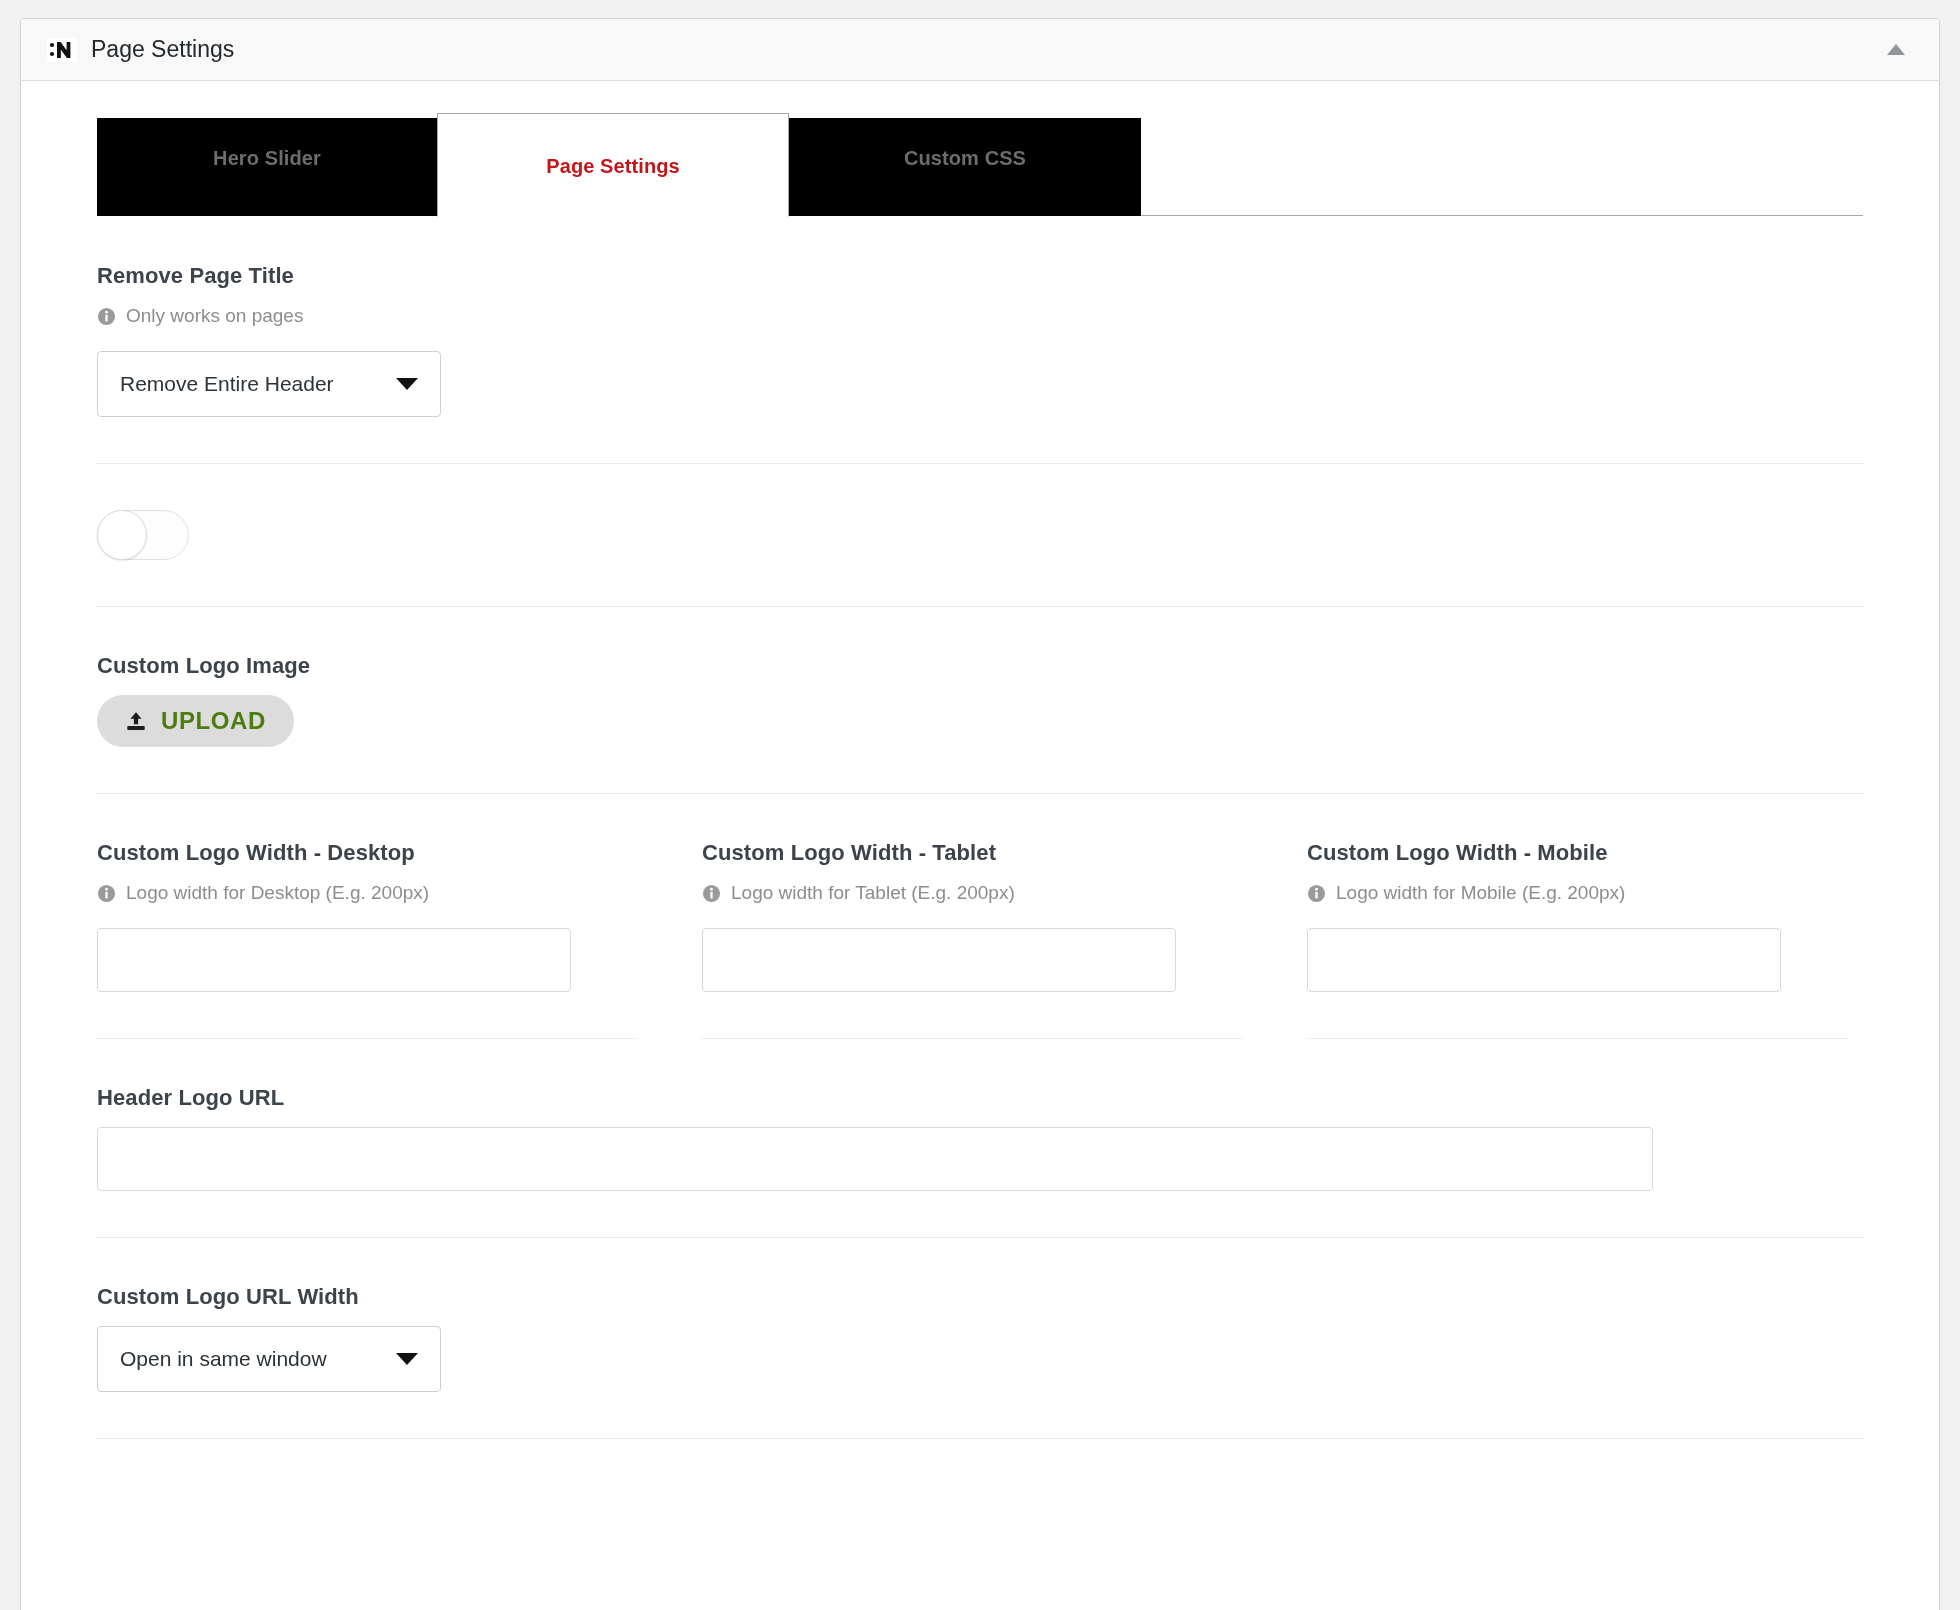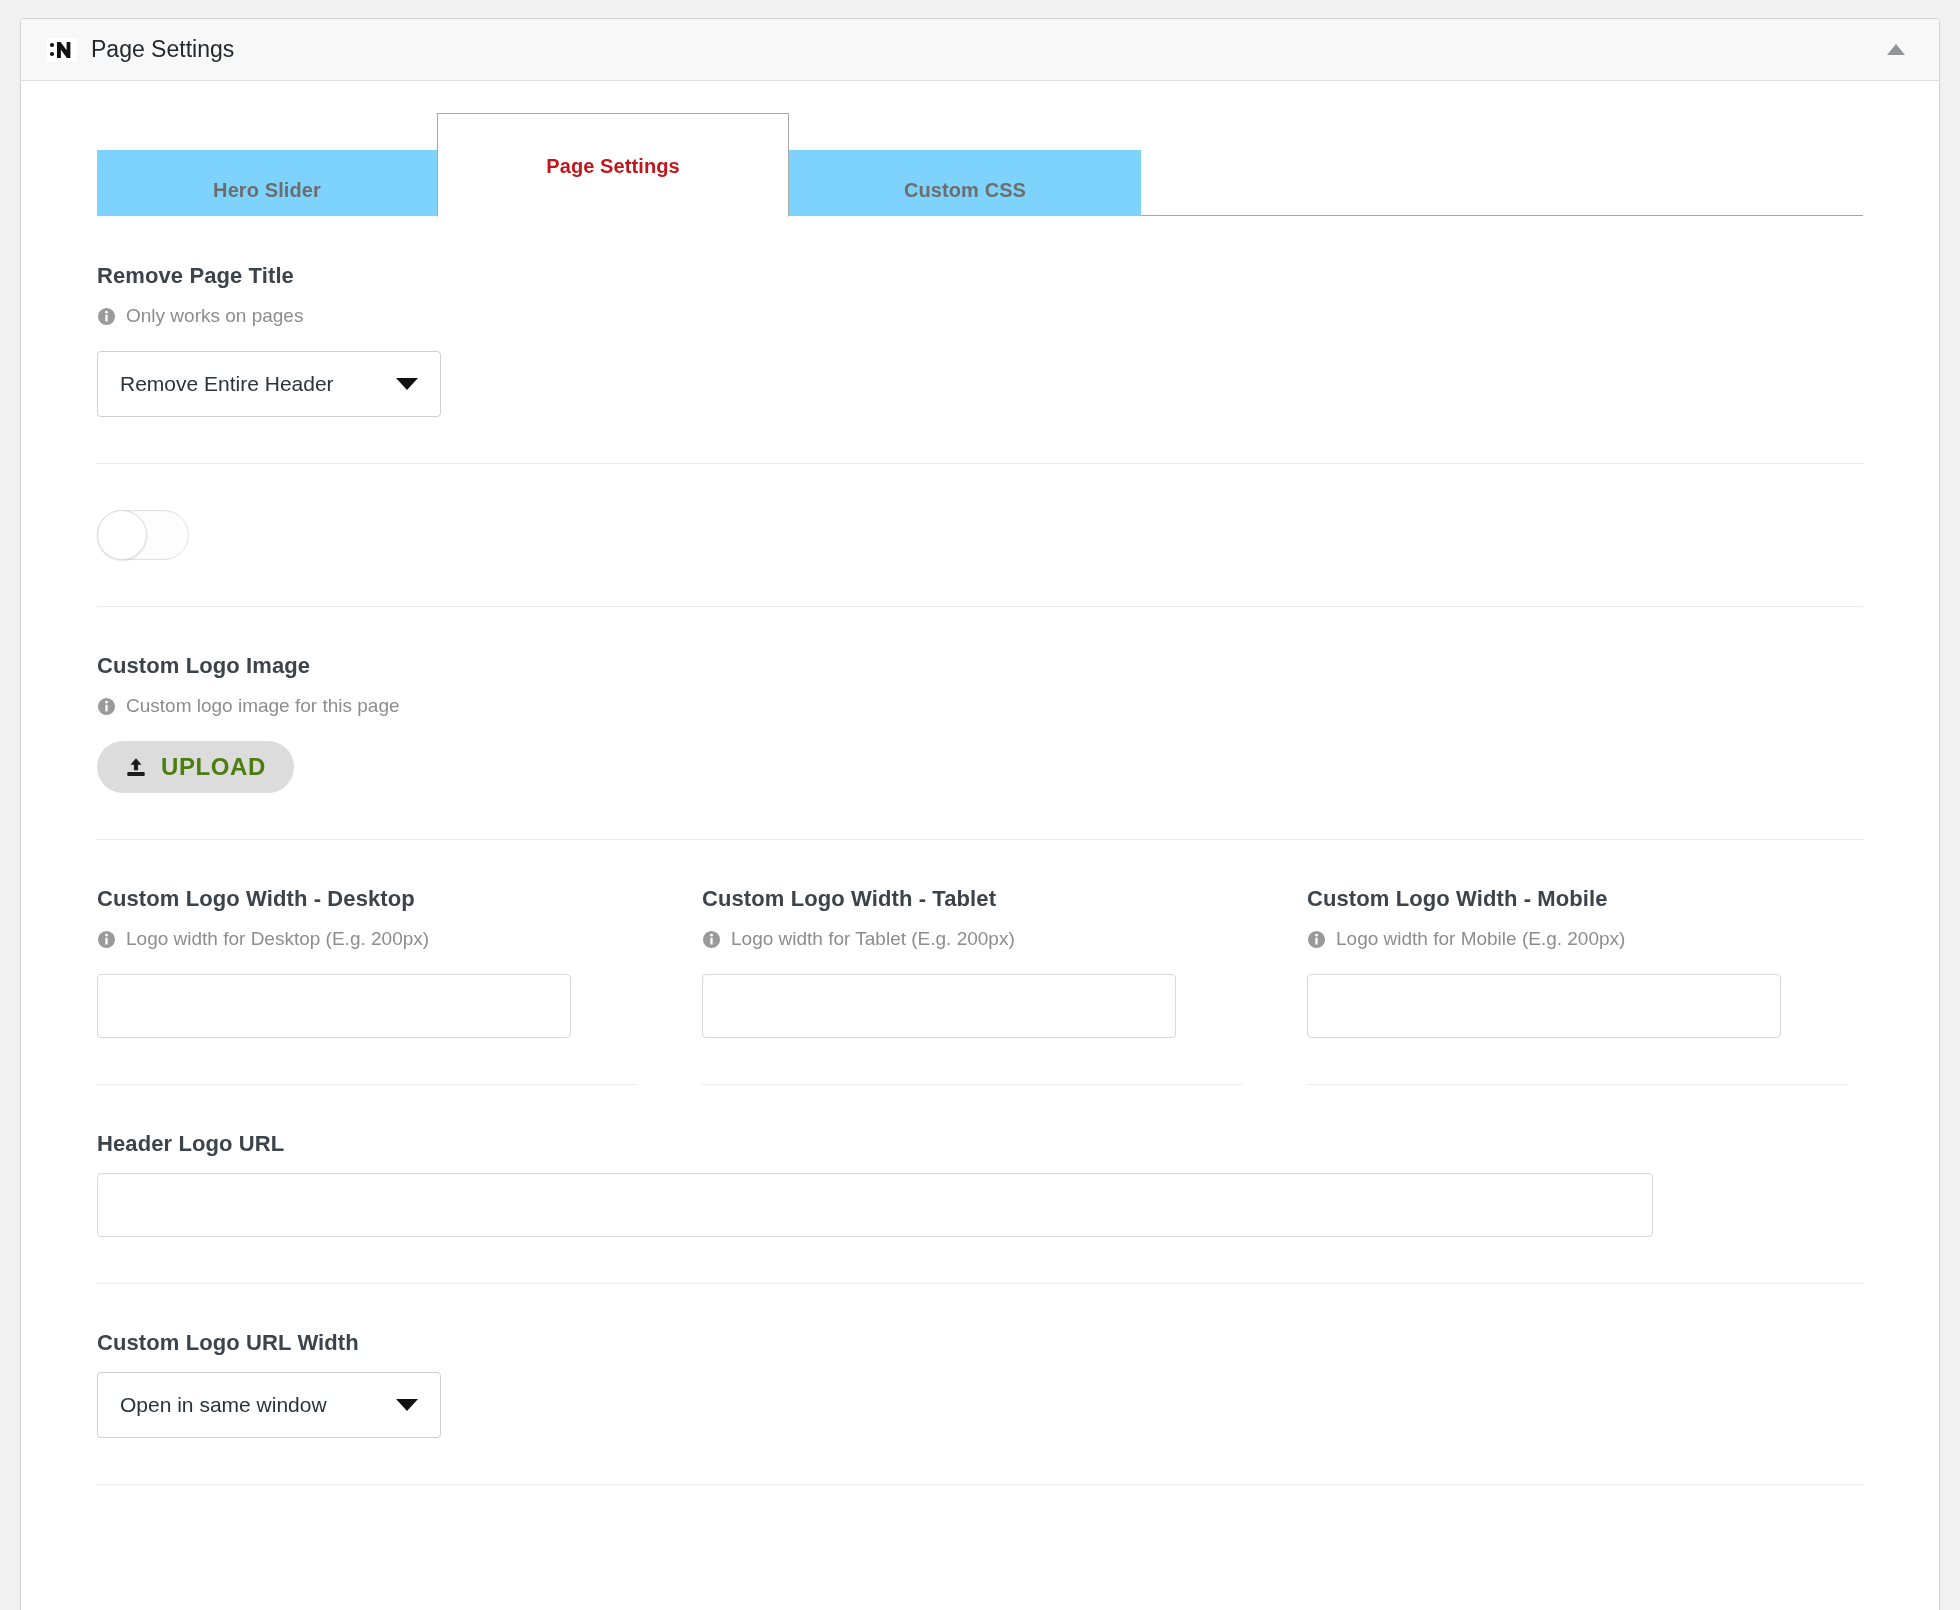--- a/index.html
+++ b/index.html
@@ -84,27 +84,27 @@
     padding: 32px 0 0 76px;
   }
   .tabs {
     display: flex;
     align-items: flex-end;
     position: relative;
     z-index: 2;
     padding-right: 76px;
   }
   .tab {
-    background: #7dd3fc;
+    background: #000000;
     color: #6d6d6d;
     font-size: 20px;
     font-weight: bold;
     text-align: center;
     padding: 0 20px;
-    height: 66px;
+    height: 98px;
     line-height: 78px;
     border: 1px solid transparent;
     border-bottom: none;
     cursor: pointer;
     letter-spacing: .1px;
     white-space: nowrap;
     overflow: hidden;
   }
   .tab.t1 { width: 340px; }
   .tab.t2 { width: 352px; }
@@ -333,30 +333,20 @@
       </div>
 
       <div class="field-row">
         <div class="toggle">
           <span class="knob"></span>
         </div>
       </div>
 
       <div class="field-row">
         <div class="field-title">Custom Logo Image</div>
-        <div class="field-desc">
-          <span class="info-icon">
-            <svg width="19" height="19" viewBox="0 0 20 20" xmlns="http://www.w3.org/2000/svg">
-              <circle cx="10" cy="10" r="9" fill="#9a9a9a"></circle>
-              <rect x="8.8" y="8.2" width="2.4" height="7" fill="#ffffff"></rect>
-              <circle cx="10" cy="5.4" r="1.45" fill="#ffffff"></circle>
-            </svg>
-          </span>
-          <span>Custom logo image for this page</span>
-        </div>
         <button class="upload-btn">
           <span class="upload-icon">
             <svg width="22" height="22" viewBox="0 0 24 24" xmlns="http://www.w3.org/2000/svg">
               <path d="M12 2.5 L18 9.5 H14.3 V15.5 H9.7 V9.5 H6 Z" fill="#1d1d1d"></path>
               <rect x="2.5" y="17.5" width="19" height="4.2" rx="1" fill="#1d1d1d"></rect>
             </svg>
           </span>
           <span class="label">UPLOAD</span>
         </button>
       </div>

